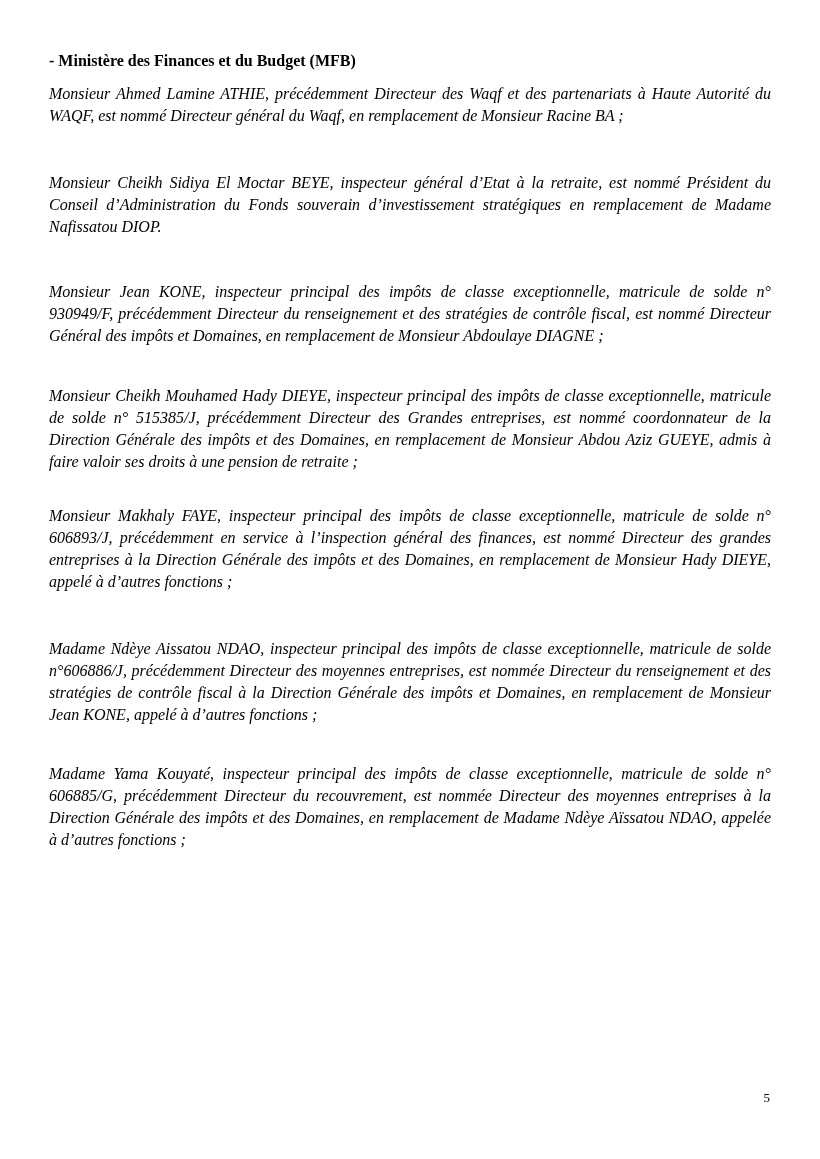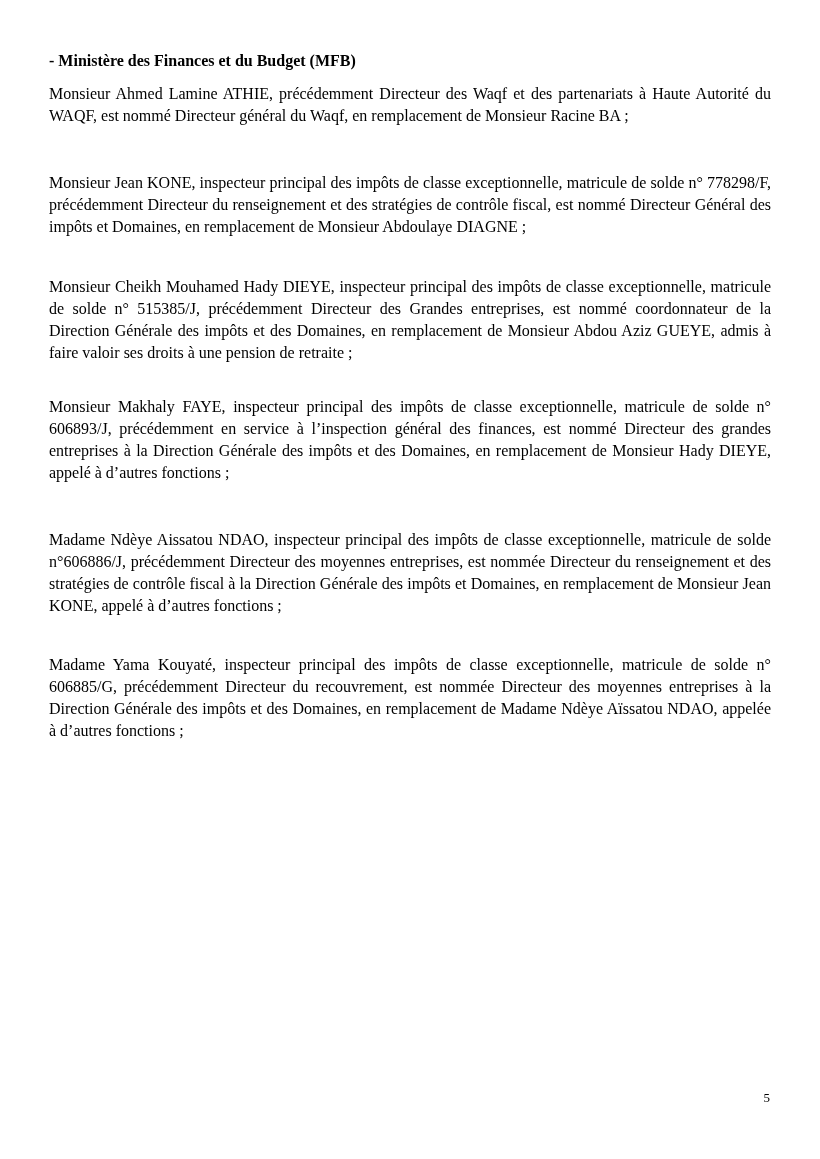--- a/index.html
+++ b/index.html
@@ -30,20 +30,21 @@
     line-height: 22px;
     margin: 0;
     text-align: left;
   }
   .para {
     font-size: 16px;
     font-weight: normal;
     line-height: 22px;
     margin: 0;
     text-align: justify;
+    font-style: italic;
   }
   .mb-11 { margin-bottom: 11px; }
   .mb-13 { margin-bottom: 13px; }
   .mb-37 { margin-bottom: 37px; }
   .mb-38 { margin-bottom: 38px; }
   .mb-43 { margin-bottom: 43px; }
   .mb-45 { margin-bottom: 45px; }
   .mb-48 { margin-bottom: 32px; }
   .page-number {
     position: absolute;
@@ -57,23 +58,24 @@
 </head>
 <body>
 
 <div class="page">
   <div class="content">
 
     <p class="heading mb-11">- Ministère des Finances et du Budget (MFB)</p>
 
     <p class="para mb-45">Monsieur Ahmed Lamine ATHIE, précédemment Directeur des Waqf et des partenariats à Haute Autorité du WAQF, est nommé Directeur général du Waqf, en remplacement de Monsieur Racine BA ;</p>
 
+    <p class="para mb-43">Monsieur Cheikh Sidiya El Moctar BEYE, inspecteur général d’Etat à la retraite, est nommé Président du Conseil d’Administration du Fonds souverain d’investissement stratégiques en remplacement de Madame Nafissatou DIOP.</p>
 
 
-    <p class="para mb-38">Monsieur Jean KONE, inspecteur principal des impôts de classe exceptionnelle, matricule de solde n° 778298/F, précédemment Directeur du renseignement et des stratégies de contrôle fiscal, est nommé Directeur Général des impôts et Domaines, en remplacement de Monsieur Abdoulaye DIAGNE ;</p>
+    <p class="para mb-38">Monsieur Jean KONE, inspecteur principal des impôts de classe exceptionnelle, matricule de solde n° 930949/F, précédemment Directeur du renseignement et des stratégies de contrôle fiscal, est nommé Directeur Général des impôts et Domaines, en remplacement de Monsieur Abdoulaye DIAGNE ;</p>
 
     <p class="para mb-48">Monsieur Cheikh Mouhamed Hady DIEYE, inspecteur principal des impôts de classe exceptionnelle, matricule de solde n° 515385/J, précédemment Directeur des Grandes entreprises, est nommé coordonnateur de la Direction Générale des impôts et des Domaines, en remplacement de Monsieur Abdou Aziz GUEYE, admis à faire valoir ses droits à une pension de retraite ;</p>
 
     <p class="para mb-45">Monsieur Makhaly FAYE, inspecteur principal des impôts de classe exceptionnelle, matricule de solde n° 606893/J, précédemment en service à l’inspection général des finances, est nommé Directeur des grandes entreprises à la Direction Générale des impôts et des Domaines, en remplacement de Monsieur Hady DIEYE, appelé à d’autres fonctions ;</p>
 
     <p class="para mb-37">Madame Ndèye Aissatou NDAO, inspecteur principal des impôts de classe exceptionnelle, matricule de solde n°606886/J, précédemment Directeur des moyennes entreprises, est nommée Directeur du renseignement et des stratégies de contrôle fiscal à la Direction Générale des impôts et Domaines, en remplacement de Monsieur Jean KONE, appelé à d’autres fonctions ;</p>
 
     <p class="para">Madame Yama Kouyaté, inspecteur principal des impôts de classe exceptionnelle, matricule de solde n° 606885/G, précédemment Directeur du recouvrement, est nommée Directeur des moyennes entreprises à la Direction Générale des impôts et des Domaines, en remplacement de Madame Ndèye Aïssatou NDAO, appelée à d’autres fonctions ;</p>
 
   </div>

